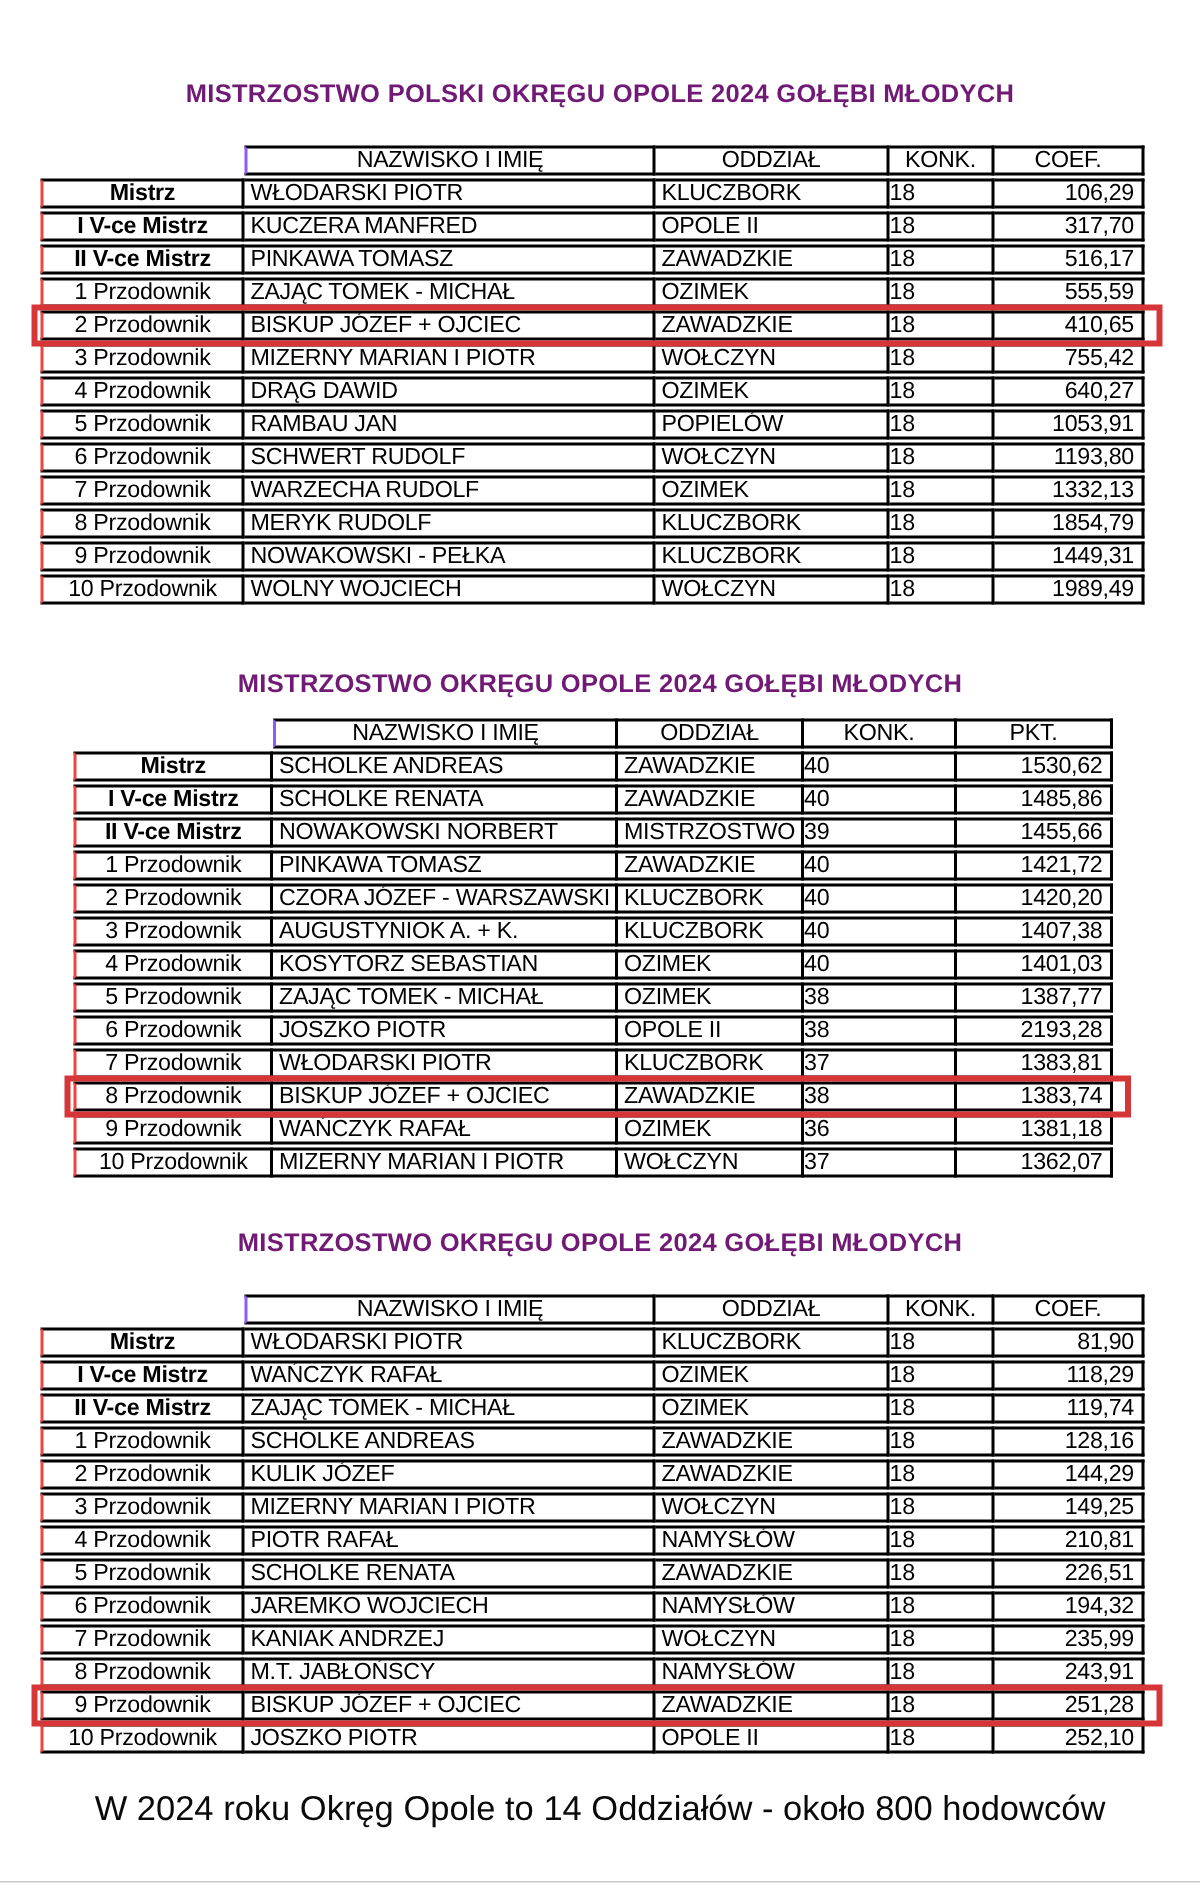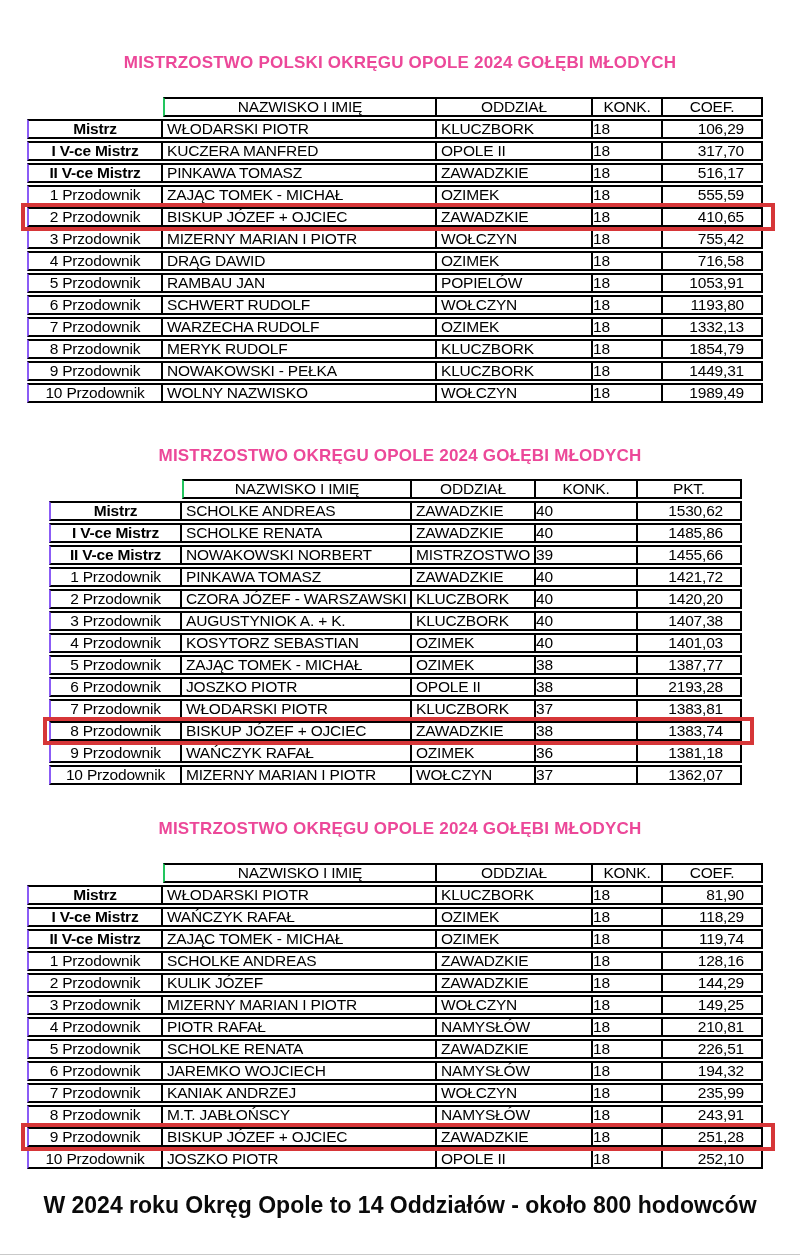--- a/index.html
+++ b/index.html
@@ -4,21 +4,21 @@
 <style>
   html, body { margin: 0; padding: 0; background: #fff; }
   body {
     width: 800px; height: 1260px; overflow: hidden; position: relative;
     font-family: "Liberation Sans", sans-serif; color: #000;
   }
   .page { width: 800px; height: 1260px; position: relative; }
 
   .champ-title {
     margin: 0; text-align: center; font-size: 17px; font-weight: bold;
-    line-height: 22px; letter-spacing: 0.2px; color: #ec4899;
+    line-height: 22px; letter-spacing: 0.2px; color: #701a75;
   }
   .s0 { padding-top: 52px; }
   .s1 { margin-top: 40px; }
   .s2 { margin-top: 31px; }
 
   .tbl-wrap { position: relative; margin-top: 21px; }
   .s1 .tbl-wrap { margin-top: 10px; }
 
   table {
     border-collapse: separate; border-spacing: 0 2px; table-layout: fixed;
@@ -26,39 +26,39 @@
   }
   .t0 table, .t2 table { width: 736px; margin-left: 27px; }
   .t1 table { width: 693px; margin-left: 49px; }
 
   td, th {
     height: 16px; line-height: 16px; font-size: 15.5px; font-weight: normal;
     padding: 0; box-sizing: content-box; letter-spacing: -0.2px;
     border-top: 2px solid #000; border-bottom: 2px solid #000; border-right: 2px solid #000;
     white-space: nowrap;
   }
-  td:first-child, th.hdr-first { border-left: 2px solid #22c55e; }
+  td:first-child, th.hdr-first { border-left: 2px solid #8b5cf6; }
   th.spacer { border: none; background: transparent; }
-  tbody td:first-child { border-left: 2px solid #8b5cf6; }
+  tbody td:first-child { border-left: 2px solid #ef4444; }
 
   th { text-align: center; }
   td.rank { text-align: center; }
   td.rank.b { font-weight: bold; }
   td.name, td.oddzial { text-align: left; padding-left: 4px; overflow: hidden; }
   td.konk { }
-  td.score { text-align: right; padding-right: 17px; }
+  td.score { text-align: right; padding-right: 5px; }
 
   .red-box {
     position: absolute; box-sizing: border-box;
     border: 4px solid #d63638; pointer-events: none; z-index: 5;
   }
 
   .footer-note {
     margin: 20px 0 0 0; text-align: center;
-    font-size: 23px; font-weight: bold; line-height: 28px; color: #0a0a0a;
+    font-size: 23px; font-weight: normal; line-height: 28px; color: #0a0a0a;
   }
   .bottom-line {
     position: absolute; left: 0; top: 1254px; width: 100%; height: 1px;
     background: #c9c9c9;
   }
 </style>
 </head>
 <body>
 
 <div class="page">
@@ -124,21 +124,21 @@
               <td class="name">MIZERNY MARIAN I PIOTR</td>
               <td class="oddzial">WOŁCZYN</td>
               <td class="konk">18</td>
               <td class="score">755,42</td>
             </tr>
             <tr>
               <td class="rank">4  Przodownik</td>
               <td class="name">DRĄG DAWID</td>
               <td class="oddzial">OZIMEK</td>
               <td class="konk">18</td>
-              <td class="score">716,58</td>
+              <td class="score">640,27</td>
             </tr>
             <tr>
               <td class="rank">5  Przodownik</td>
               <td class="name">RAMBAU JAN</td>
               <td class="oddzial">POPIELÓW</td>
               <td class="konk">18</td>
               <td class="score">1053,91</td>
             </tr>
             <tr>
               <td class="rank">6  Przodownik</td>
@@ -163,21 +163,21 @@
             </tr>
             <tr>
               <td class="rank">9  Przodownik</td>
               <td class="name">NOWAKOWSKI - PEŁKA</td>
               <td class="oddzial">KLUCZBORK</td>
               <td class="konk">18</td>
               <td class="score">1449,31</td>
             </tr>
             <tr>
               <td class="rank">10  Przodownik</td>
-              <td class="name">WOLNY NAZWISKO</td>
+              <td class="name">WOLNY WOJCIECH</td>
               <td class="oddzial">WOŁCZYN</td>
               <td class="konk">18</td>
               <td class="score">1989,49</td>
             </tr>
           </tbody>
       </table>
     <div class="red-box" style="border-color: rgb(214, 54, 56); top: 108px; left: 21px; width: 754px; height: 28px;"></div>
       </div>
   </section>
 

